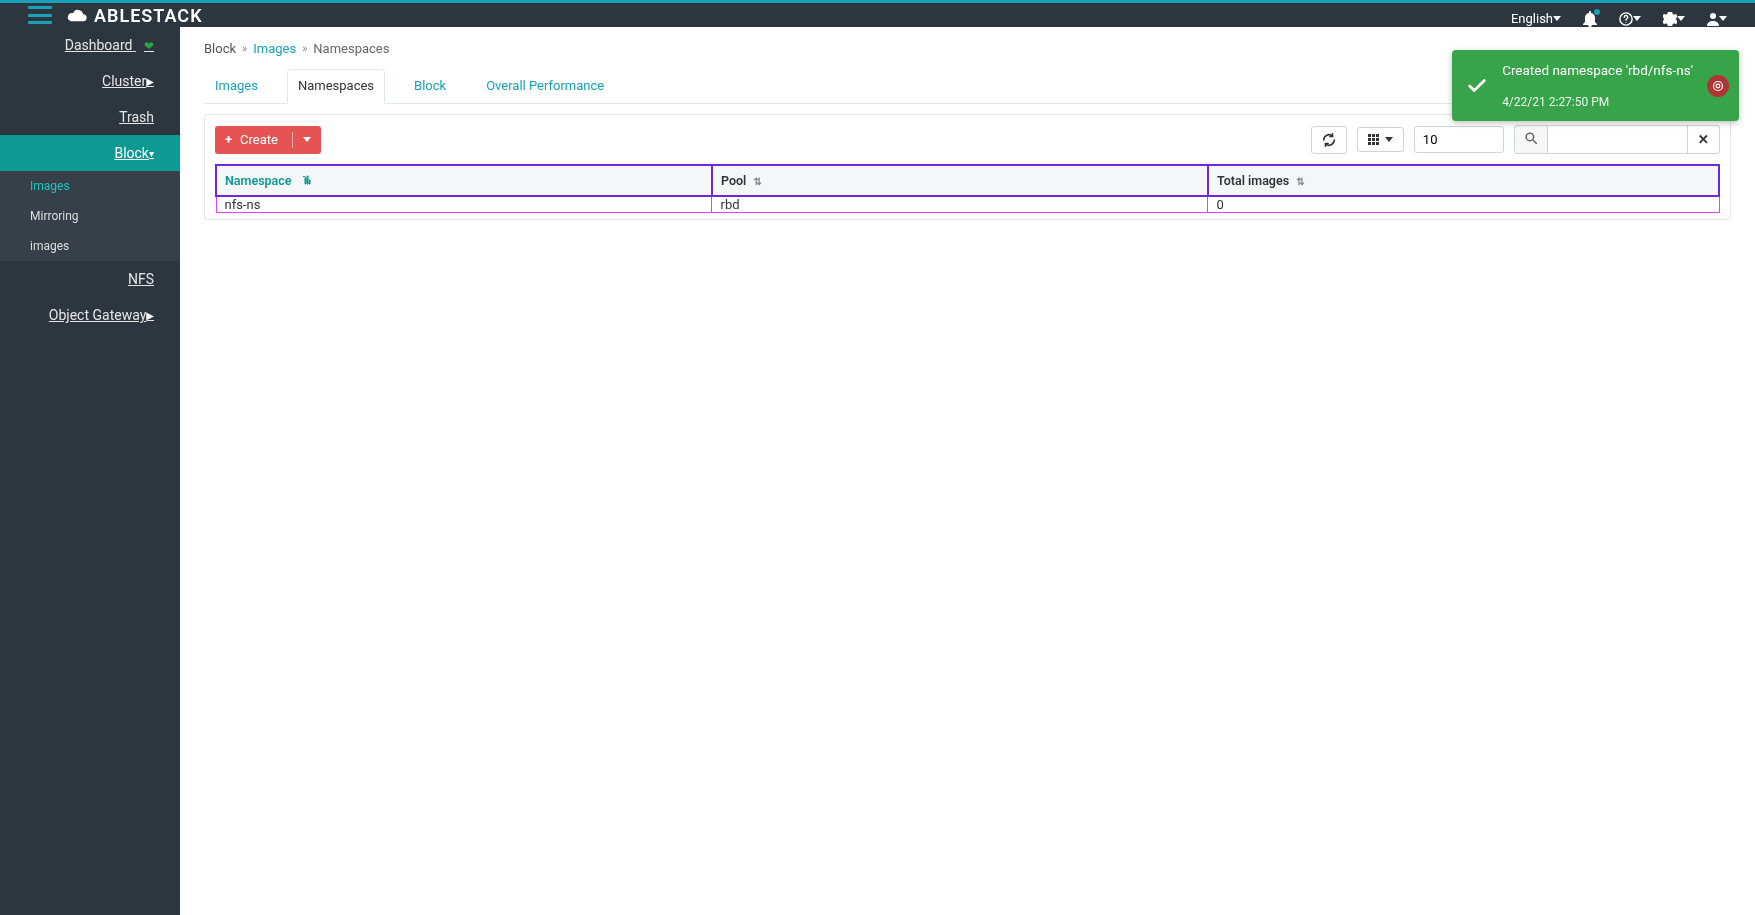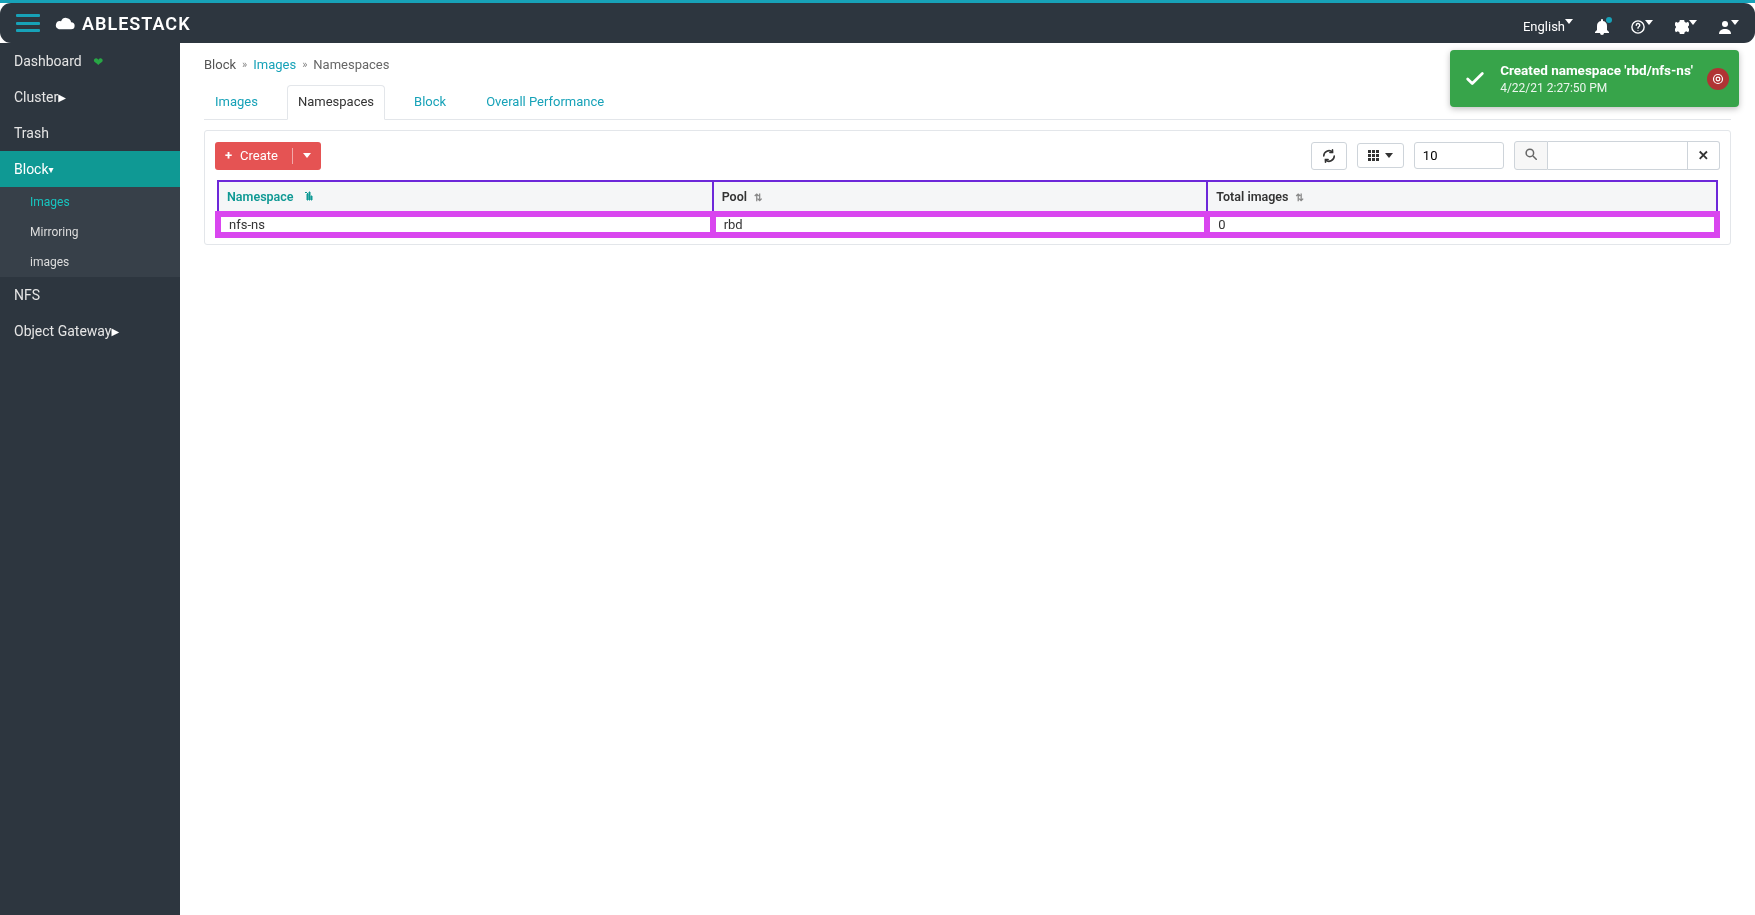--- a/index.html
+++ b/index.html
@@ -1,32 +1,32 @@
 <!DOCTYPE html>
 <html><head>
 <meta charset="utf-8">
 <style>
   * { box-sizing: border-box; margin:0; padding:0; font-family: -apple-system, BlinkMacSystemFont, "Segoe UI", Roboto, Helvetica, Arial, sans-serif; }
   body { background:#fff; font-size:13px; color:#333; }
   .app { width:1755px; height:915px; display:flex; flex-direction:column; position:relative; overflow:hidden;}
   .top-accent { height:3px; background:#17a2b8; width:100%; }
-  .navbar { height:40px; background:#2d363f; display:flex; align-items:center; padding:0 16px; color:#fff;border-radius:11px; }
+  .navbar { height:24px; background:#2d363f; display:flex; align-items:center; padding:0 28px; color:#fff; }
   .hamburger { width:24px; height:18px; display:flex; flex-direction:column; justify-content:space-between; margin-right:14px; cursor:pointer;}
   .hamburger div { height:3px; background:#17a2b8; border-radius:1px;}
   .brand { display:flex; align-items:center; gap:6px; }
   .cloud-icon { width:22px; height:14px; fill:#fff;}
   .brand-text { font-weight:600; font-size:18px; letter-spacing:1px; color:#fff;}
   .navbar-right { margin-left:auto; display:flex; align-items:center; gap:22px; }
-  .nav-item { display:flex; cursor:pointer; color:#fff; font-size:13px;margin-top:7px;}
+  .nav-item { display:flex; align-items:center; cursor:pointer; color:#fff; font-size:13px;margin-top:7px;}
   .caret-down { width:0;height:0;border-left:4px solid transparent;border-right:4px solid transparent;border-top:5px solid #fff; }
   .bell { position:relative; }
   .bell-dot { position:absolute; top:-2px; right:-3px; width:6px;height:6px;background:#17a2b8;border-radius:50%; }
   .body-row { flex:1; display:flex; min-height:0;}
   .sidebar { width:180px; background:#2d363f; color:#e5e5e5; display:flex; flex-direction:column; font-size:14px; }
-  .side-item { padding:10px 14px; display:flex; align-items:center; justify-content:flex-start; cursor:pointer;}
+  .side-item { padding:10px 26px; display:flex; align-items:center; justify-content:flex-end; cursor:pointer;text-decoration:underline;}
   .side-item.active { background:#0f9994; color:#fff; }
   .side-item .chev { font-size:10px; color:#fff;}
   .heartbeat { color:#28a745; margin-left:8px; font-size:12px;}
   .sub-item { padding:8px 14px 8px 30px; font-size:12px; background:#374049; cursor:pointer; color:#ddd;}
   .sub-item.active { color:#17c6c0; }
   .content { flex:1; background:#fff; padding:14px 24px; overflow:auto; min-width:0;}
   .breadcrumb { font-size:13px; color:#555; margin-bottom:12px; display:flex; gap:6px; align-items:center; flex-wrap:wrap;}
   .breadcrumb a { color:#17a2b8; text-decoration:none;}
   .breadcrumb .sep { color:#888; font-size:11px;}
   .breadcrumb .cur { color:#666;}
@@ -42,27 +42,27 @@
   .spacer { flex:1;}
   .icon-btn { border:1px solid #ced4da; background:#fff; padding:6px 10px; border-radius:3px; cursor:pointer; display:flex; align-items:center; gap:6px; font-size:13px; color:#333;}
   .page-input { width:90px; border:1px solid #ced4da; border-radius:3px; padding:5px 8px; font-size:13px;}
   .search-wrap { display:flex; }
   .search-addon { border:1px solid #ced4da; background:#f7f7f7; padding:6px 10px; border-radius:3px 0 0 3px; color:#666;}
   .search-input { border:1px solid #ced4da; border-left:none; padding:5px 8px; width:140px; font-size:13px;}
   .search-clear { border:1px solid #ced4da; border-left:none; background:#fff; padding:6px 10px; border-radius:0 3px 3px 0; cursor:pointer; color:#333; font-weight:bold;}
   table { width:100%; border-collapse:collapse; }
   thead th { background:#f5f6f7; border:2px solid #6d28d9; padding:7px 8px; text-align:left; font-size:12.5px; color:#333; font-weight:600;}
   thead th.sortcol { color:#0f9994;}
-  tbody td { border:6px solid #d946ef; padding:0 8px; font-size:13px;}
+  tbody td { border:1px solid #d946ef; padding:0 8px; font-size:13px;}
   .sort-icons { color:#888; font-size:10px; margin-left:4px; }
   .sort-asc-icon { display:inline-flex; flex-direction:column; line-height:4px; margin-left:8px; color:#0f9994; font-size:9px;}
   .footer-status { padding:8px 10px; font-style:italic; color:#555; font-size:13px;}
   .toast { position:absolute; top:50px; right:16px; background:#37a44a; color:#fff; border-radius:4px; padding:12px 46px 12px 50px; min-width:230px; box-shadow:0 2px 6px rgba(0,0,0,.25);}
   .toast .check { position:absolute; left:12px; top:50%; transform:translateY(-50%); width:26px; height:26px; display:flex; align-items:center; justify-content:center; color:#fff;}
-  .toast .title { font-weight:700; font-size:13.5px; margin-bottom:3px;}
+  .toast .title { font-weight:400; font-size:13.5px; margin-bottom:17px;}
   .toast .time { font-size:12px; opacity:.9;}
   .toast .badge { position:absolute; right:10px; top:50%; transform:translateY(-50%); width:22px;height:22px; border-radius:50%; background:#b03434; display:flex; align-items:center; justify-content:center;}
   .grid-icon { display:inline-grid; grid-template-columns:repeat(3,3px); grid-template-rows:repeat(3,3px); gap:1px; }
   .grid-icon span{ background:#333; width:3px; height:3px;}
 </style>
 </head>
 <body>
 
 <div class="app">
   <div class="top-accent"></div>

